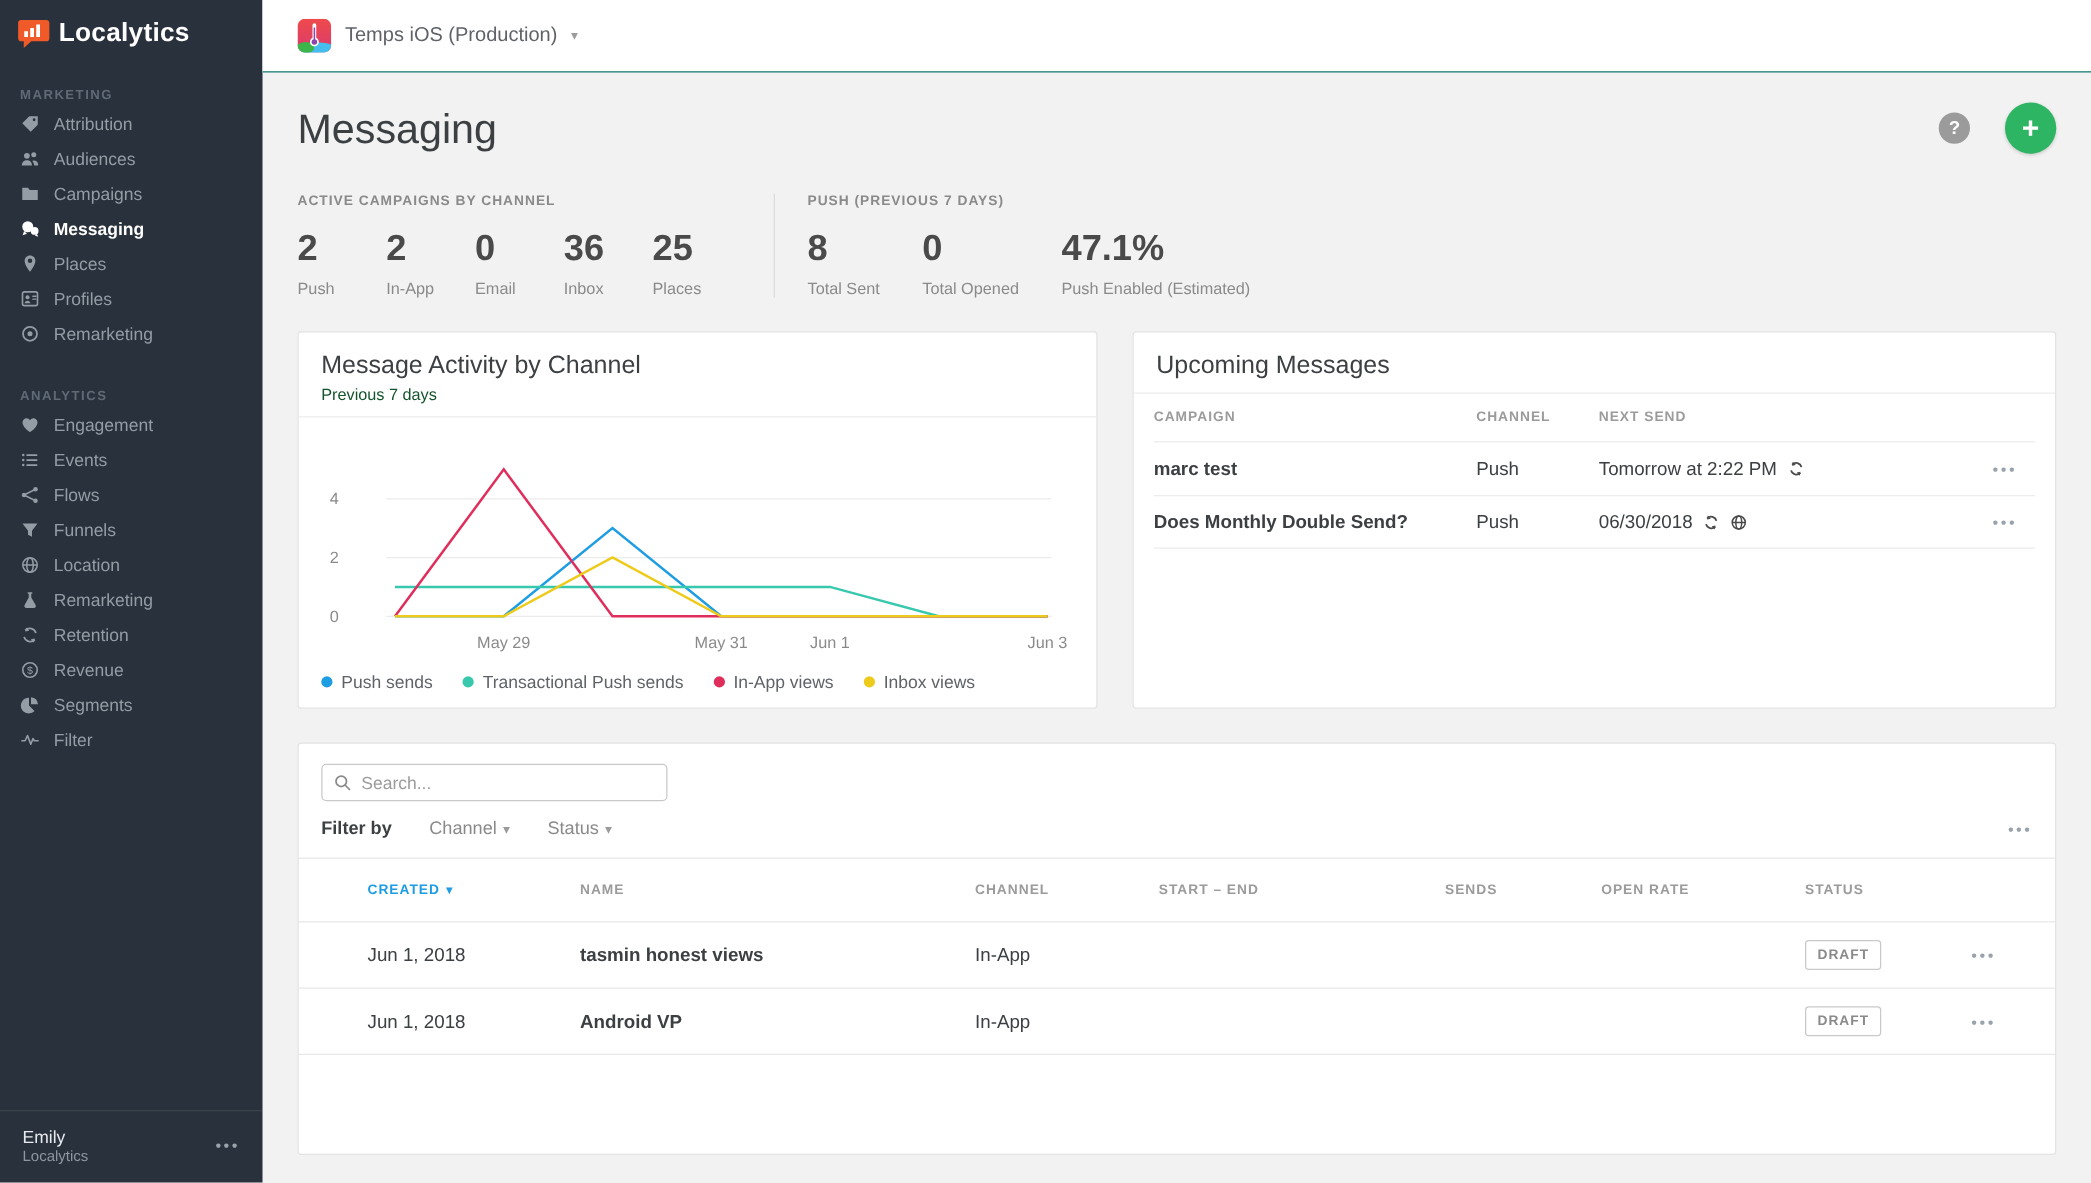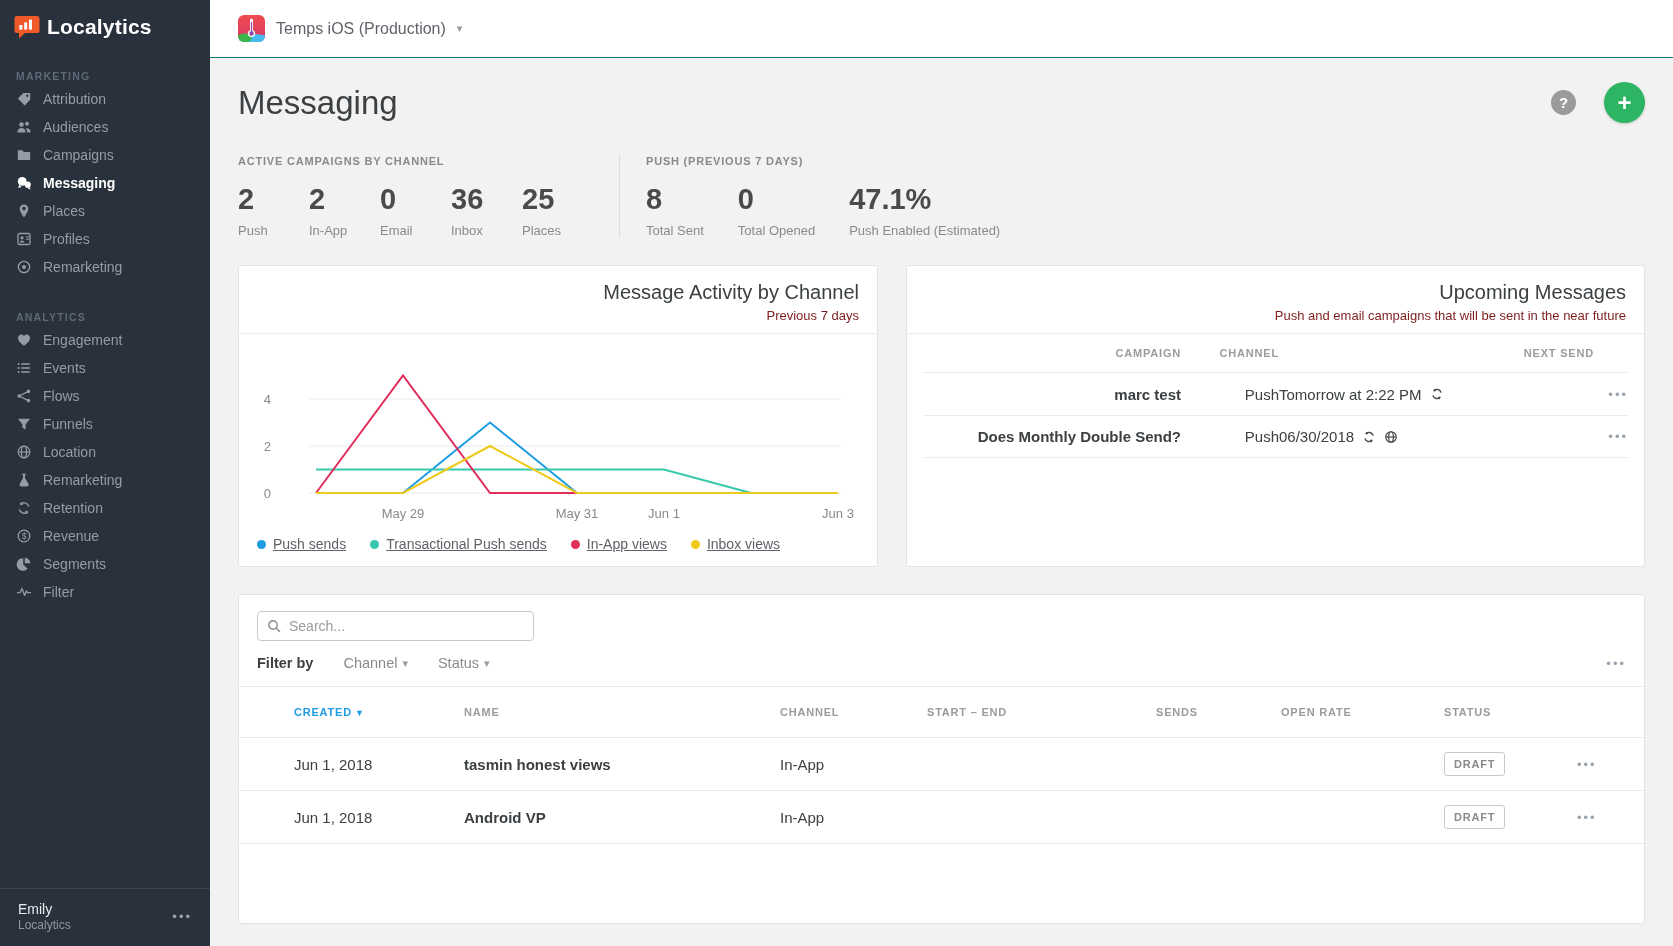--- a/index.html
+++ b/index.html
@@ -47,34 +47,34 @@
              justify-content:center; cursor:pointer; box-shadow:0 1px 3px rgba(0,0,0,.18); }
 
   .stats-row { display:flex; margin-top:32px; }
   .stat-group + .stat-group { border-left:1px solid #dcdcdc; margin-left:26px; padding-left:26px; }
   .stat-group-label { font-size:11px; font-weight:700; letter-spacing:.8px; color:#8a8a8a; }
   .metrics { display:flex; margin-top:16px; }
   .metric { margin-right:24px; min-width:47px; }
   .metric-value { font-size:29px; font-weight:700; color:#4a4a4a; }
   .metric-label { font-size:13px; color:#8a8a8a; margin-top:7px; white-space:nowrap; }
 
-  .cards-row { display:flex; gap:28px; margin-top:27px;text-align:right; }
+  .cards-row { display:flex; gap:28px; margin-top:27px; }
   .card { background:#ffffff; border:1px solid #e3e3e3; border-radius:3px; }
   .chart-card { width:640px; height:302px; }
   .upcoming-card { flex:1; height:302px; }
   .card-head { padding:15px 18px 10px 18px; border-bottom:1px solid #ececec; }
   .card-title { font-size:20px; color:#3c4043; }
-  .card-sub { font-size:13px; color:#7f1d1d; margin-top:4px; }
+  .card-sub { font-size:13px; color:#14532d; margin-top:4px; }
 
   .chart-host { padding:4px 0 0 0; }
   .grid-line { stroke:#ebebeb; stroke-width:1; }
   .ytick { fill:#8a8a8a; font-size:13px; }
   .xtick { fill:#8a8a8a; font-size:13px; text-anchor:middle; }
   .legend { display:flex; gap:24px; padding:2px 0 0 18px; align-items:center; }
-  .legend-item { display:flex; align-items:center; gap:7px; font-size:14px; color:#5f6368;text-decoration:underline; }
+  .legend-item { display:flex; align-items:center; gap:7px; font-size:14px; color:#5f6368; }
   .legend-dot { width:9px; height:9px; border-radius:50%; display:inline-block; }
 
   .u-table { padding:0 16px; }
   .u-head, .u-row { display:grid; grid-template-columns:258px 98px 1fr 34px; align-items:center; }
   .u-head { height:38px; }
   .u-col { font-size:11px; font-weight:700; letter-spacing:.8px; color:#9b9b9b; }
   .u-row { height:43px; border-top:1px solid #ececec; font-size:15px; color:#3c4043; }
   .u-row .campaign { font-weight:700; }
   .u-row:last-child { border-bottom:1px solid #ececec; }
   .send-cell { display:flex; align-items:center; gap:8px; }
@@ -421,21 +421,20 @@
           <div class="legend-item">
               <span class="legend-dot" style="background: rgb(238, 203, 27);"></span>
               <span>Inbox views</span>
             </div>
         </div>
       </div>
 
       <div class="card upcoming-card">
         <div class="card-head">
           <div class="card-title">Upcoming Messages</div>
-          <div class="card-sub">Push and email campaigns that will be sent in the near future</div>
         </div>
         <div class="u-table">
           <div class="u-head">
             <div class="u-col">CAMPAIGN</div>
             <div class="u-col">CHANNEL</div>
             <div class="u-col">NEXT SEND</div>
             <div></div>
           </div>
           <div class="u-row">
             <div class="campaign">marc test</div>

